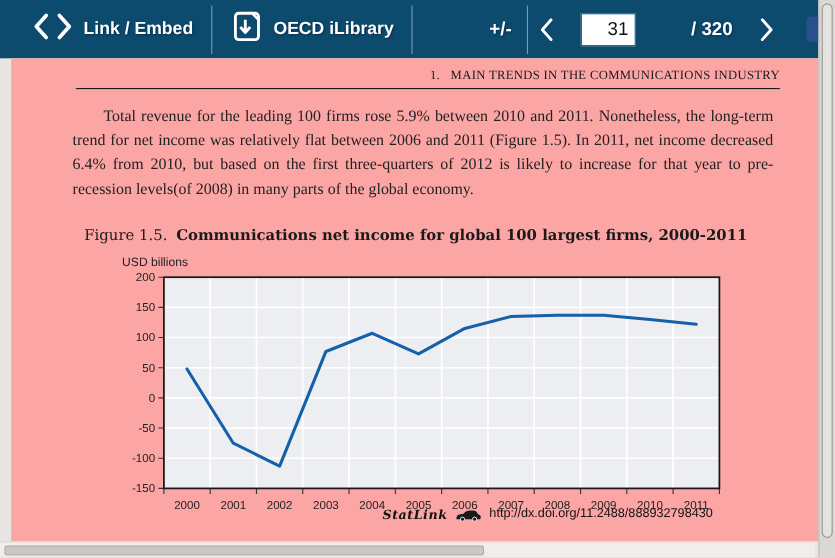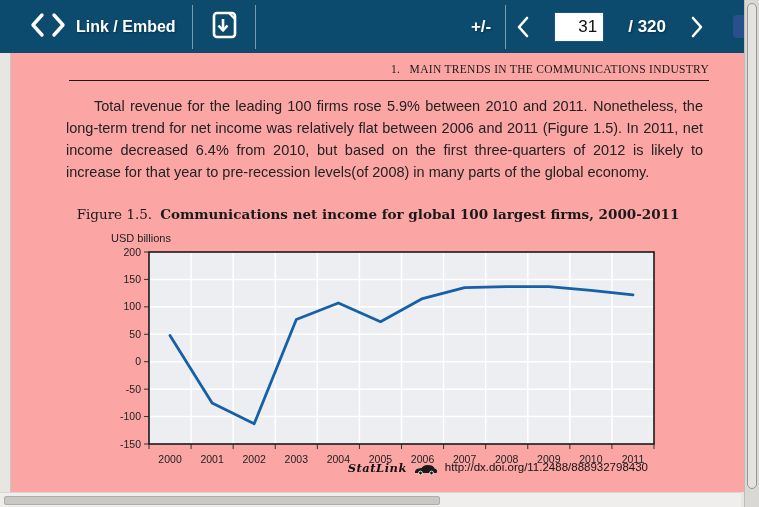--- a/index.html
+++ b/index.html
@@ -17,35 +17,35 @@
   .tb-label{font-size:16px;font-weight:bold;text-shadow:1px 1px 2px rgba(0,0,0,.35);white-space:nowrap;}
   .tb-divider{width:1px;height:44px;background:rgba(255,255,255,.45);}
   .zoom-toggle{font-size:17px;font-weight:bold;margin-left:auto;padding:0 14px;text-shadow:1px 1px 2px rgba(0,0,0,.35);cursor:pointer;}
   .pager{display:flex;align-items:center;gap:24px;padding:0 10px;margin-right:30px;}
   .pager .chev{cursor:pointer;display:flex;align-items:center;}
   .page-input{
     width:50px;height:30px;border:1px solid #14568e;background:#fff;color:#111;
     font-size:17px;font-family:"Liberation Sans",sans-serif;text-align:right;
     padding:0 6px 0 2px;box-sizing:border-box;
   }
-  .page-total{font-size:17px;font-weight:bold;text-shadow:1px 1px 2px rgba(0,0,0,.35);white-space:nowrap;}
+  .page-total{font-size:17px;font-weight:bold;text-shadow:1px 1px 2px rgba(0,0,0,.35);white-space:nowrap;margin-left:26px;}
   .corner-accent{position:absolute;left:733px;top:15px;width:17px;height:23px;border-radius:4px;background:#28508c;}
   
   .page{
     position:absolute;left:10px;top:53px;width:734px;height:439px;background:#fca5a5;
     border-left:1px solid #c6c5c2;box-sizing:border-box;
   }
   .running-head{
     position:absolute;left:58px;top:10px;width:640px;
     text-align:right;font-family:"Liberation Serif",serif;font-size:11.5px;color:#1a1a1a;
     border-bottom:1.5px solid #1a1a1a;padding-bottom:5px;white-space:pre;letter-spacing:.3px;
   }
   .body-par{
     position:absolute;left:55px;top:42px;width:637px;
-    font-family:Liberation Sans, sans-serif;font-size:14.5px;line-height:1.52;color:#222;
+    font-family:Liberation Serif, serif;font-size:14.5px;line-height:1.52;color:#222;
     text-align:justify;text-indent:28px;
   }
   .fig-caption{
     position:absolute;left:0px;top:153px;width:734px;text-align:center;
     font-family:"DejaVu Serif",serif;font-size:13.5px;color:#1a1a1a;white-space:nowrap;
   }
   .fig-caption .fig-label{margin-right:8px;margin-top:36px;}
   .fig-caption .fig-title{font-weight:bold;}
   .chart-wrap{position:absolute;left:98px;top:179px;}
   .tick{font-family:"Liberation Sans",sans-serif;font-size:10.5px;fill:#222;}
@@ -92,20 +92,21 @@
 
   <div class="tb-btn">
     <span>
       <svg width="30" height="32" viewBox="0 0 30 32">
         <rect x="5" y="4" width="21" height="24" rx="3" fill="none" stroke="#fff" stroke-width="2.6"></rect>
         <path d="M20 4 L26 10" stroke="#fff" stroke-width="2.2" fill="none"></path>
         <line x1="14" y1="10" x2="14" y2="20" stroke="#fff" stroke-width="2.6"></line>
         <polyline points="9.5,16.5 14,21.5 18.5,16.5" fill="none" stroke="#fff" stroke-width="2.6" stroke-linejoin="round"></polyline>
       </svg>
     </span>
+    <span class="tb-label">OECD iLibrary</span>
   </div>
 
   <div class="tb-divider"></div>
 
 
   <div class="zoom-toggle">+/-</div>
 
   <div class="tb-divider"></div>
 
   <div class="pager">

